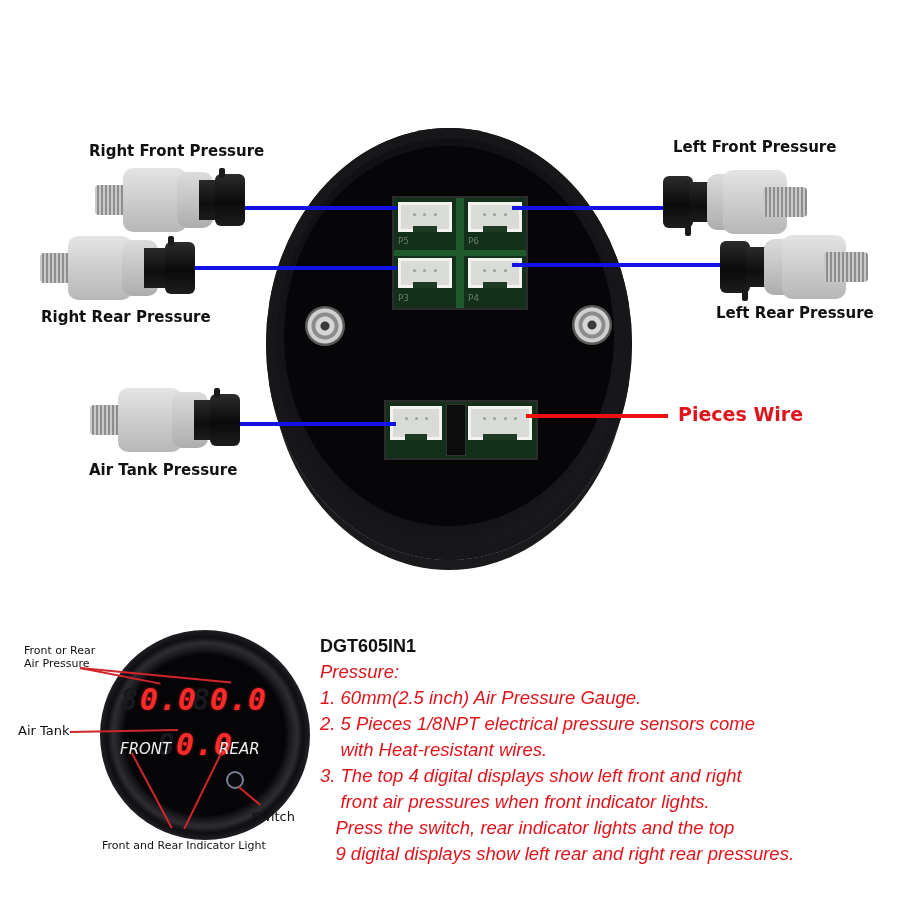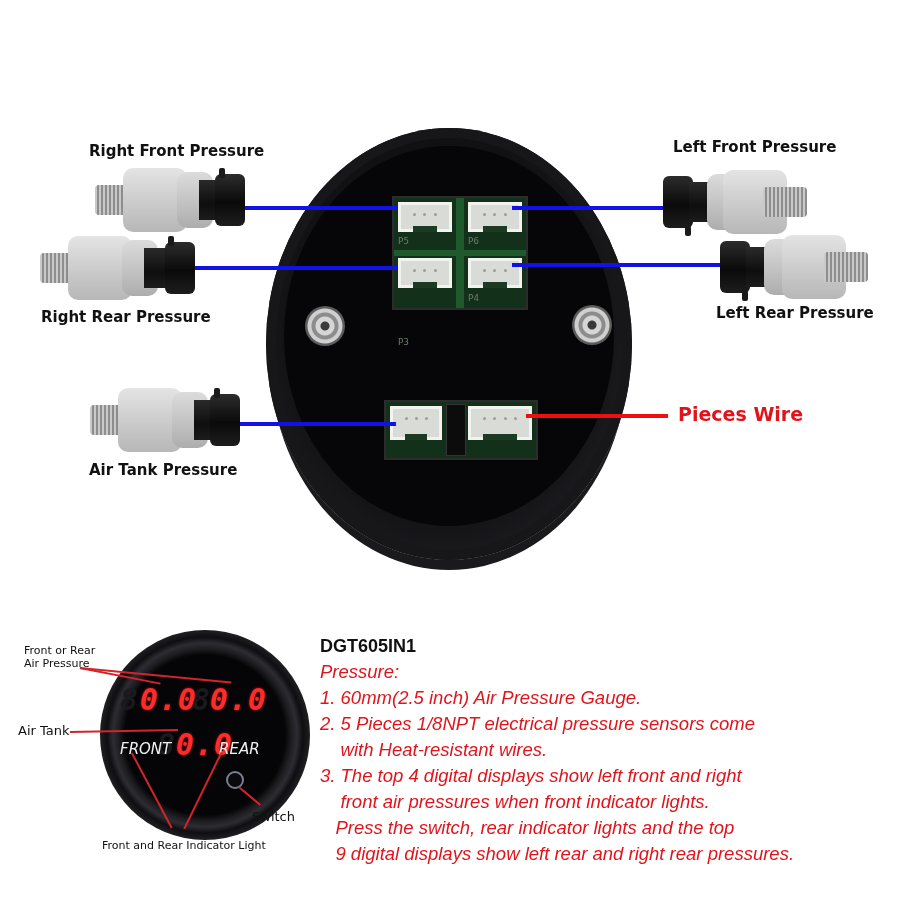--- a/index.html
+++ b/index.html
@@ -105,21 +105,21 @@
     </div>
   <div class="conn" style="left:74px;top:60px;width:54px;height:30px;">
       <div class="pins">
         <span></span>
         <span></span>
         <span></span>
       </div>
     </div>
   <span class="pcb-label" style="left:4px;top:38px;">P5</span>
   <span class="pcb-label" style="left:74px;top:38px;">P6</span>
-  <span class="pcb-label" style="left:4px;top:95px;margin-top:44px;">P3</span>
+  <span class="pcb-label" style="left:4px;top:95px;">P3</span>
   <span class="pcb-label" style="left:74px;top:95px;">P4</span>
 </div>
 
 <div class="nut" style="left:305px;top:306px;"></div>
 <div class="nut" style="left:572px;top:305px;"></div>
 
 <div class="abs pcb" style="left:384px;top:400px;width:150px;height:56px;">
   <div class="conn" style="left:4px;top:4px;width:52px;height:34px;">
       <div class="pins">
         <span></span>

